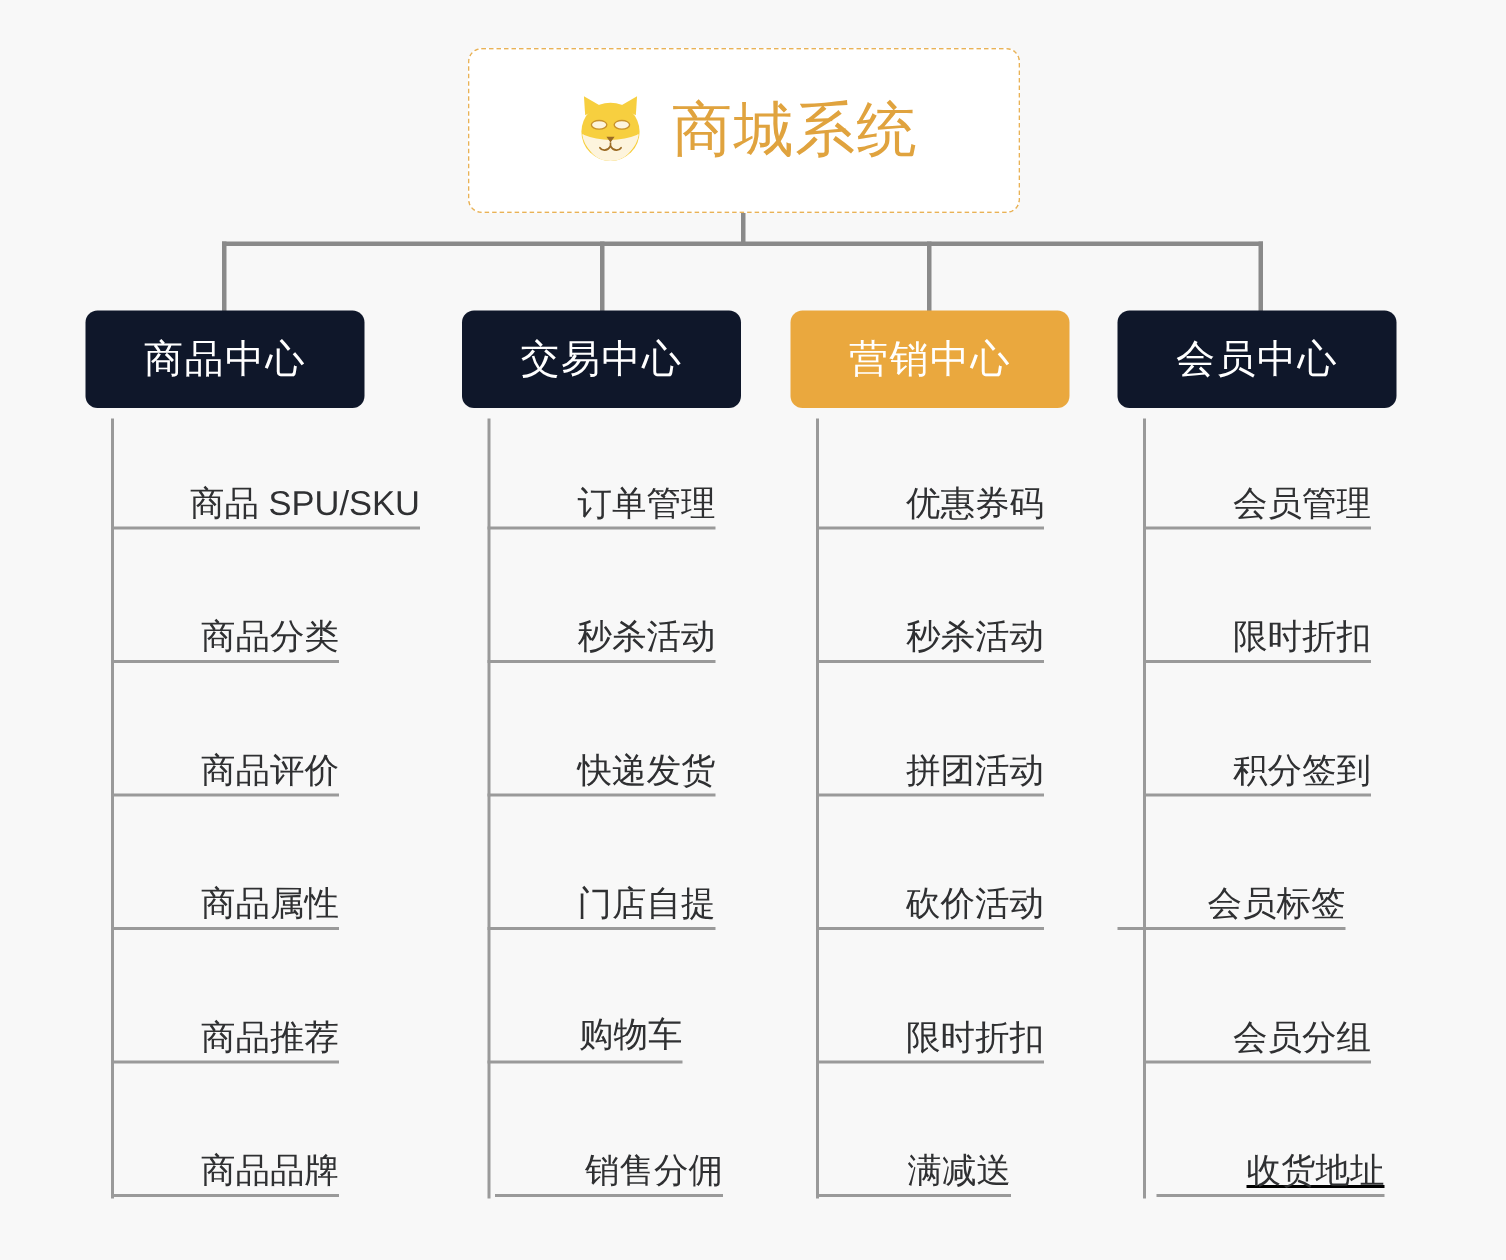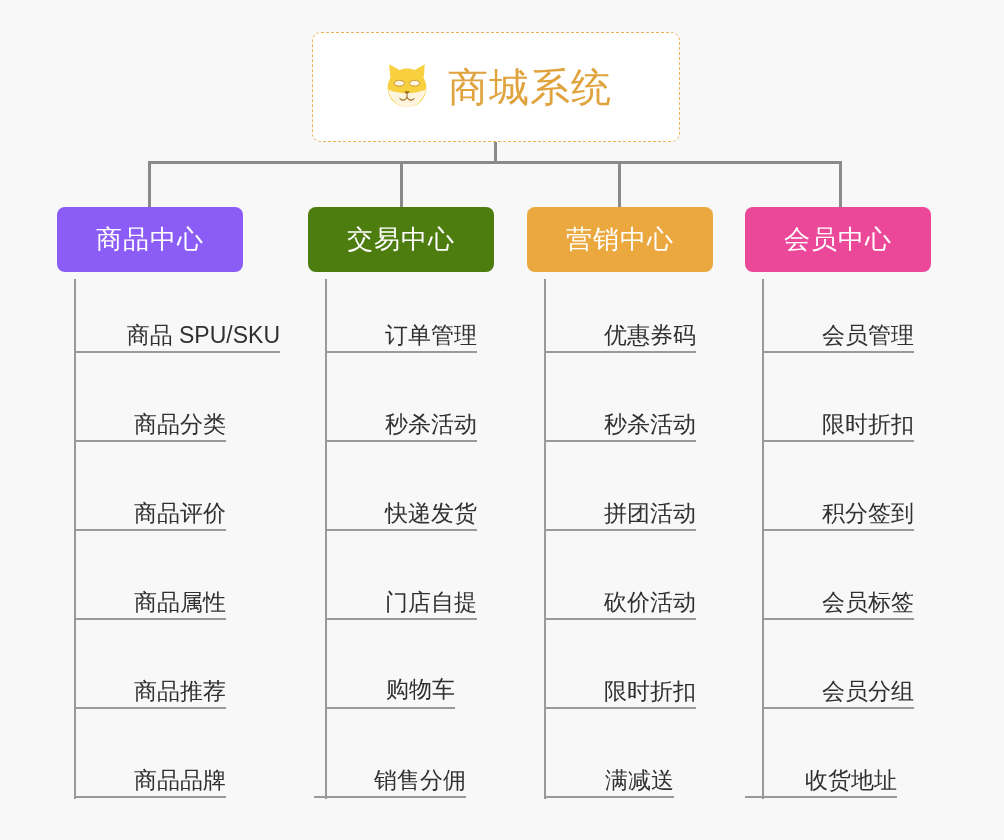--- a/index.html
+++ b/index.html
@@ -134,21 +134,21 @@
   <div class="conn conn-v" style="left: 494px; top: 142px; height: 22px; background: rgb(138, 138, 138);"></div>
 
   <div class="conn conn-h" style="left: 148px; top: 161px; width: 694px; background: rgb(138, 138, 138);"></div>
 
   <div class="conn conn-v" style="left: 148px; top: 161px; height: 47px; background: rgb(138, 138, 138);"></div>
   <div class="conn conn-v" style="left: 400px; top: 161px; height: 47px; background: rgb(138, 138, 138);"></div>
   <div class="conn conn-v" style="left: 618px; top: 161px; height: 47px; background: rgb(138, 138, 138);"></div>
   <div class="conn conn-v" style="left: 839px; top: 161px; height: 47px; background: rgb(138, 138, 138);"></div>
 
   <div class="column" style="left:57px; width:250px;">
-    <div class="cat-header" style="width:186px; background:#8b5cf6;">
+    <div class="cat-header" style="width:186px; background:#0f172a;">
       <span>商品中心</span>
     </div>
     <div class="leaf-spine" style="left:17px; top:72px; height:520px;"></div>
     <div class="leaf" style="left:17px; top:94px; width:206px;">
       <span class="leaf-label">商品 SPU/SKU</span>
     </div>
     <div class="leaf" style="left:17px; top:183px; width:152px;">
       <span class="leaf-label">商品分类</span>
     </div>
     <div class="leaf" style="left:17px; top:272px; width:152px;">
@@ -159,40 +159,40 @@
     </div>
     <div class="leaf" style="left:17px; top:450px; width:152px;">
       <span class="leaf-label">商品推荐</span>
     </div>
     <div class="leaf" style="left:17px; top:539px; width:152px;">
       <span class="leaf-label">商品品牌</span>
     </div>
   </div>
 
   <div class="column" style="left:308px; width:250px;">
-    <div class="cat-header" style="width:186px; background:#4d7c0f;">
+    <div class="cat-header" style="width:186px; background:#0f172a;">
       <span>交易中心</span>
     </div>
     <div class="leaf-spine" style="left:17px; top:72px; height:520px;"></div>
     <div class="leaf" style="left:17px; top:94px; width:152px;">
       <span class="leaf-label">订单管理</span>
     </div>
     <div class="leaf" style="left:17px; top:183px; width:152px;">
       <span class="leaf-label">秒杀活动</span>
     </div>
     <div class="leaf" style="left:17px; top:272px; width:152px;">
       <span class="leaf-label">快递发货</span>
     </div>
     <div class="leaf" style="left:17px; top:361px; width:152px;">
       <span class="leaf-label">门店自提</span>
     </div>
     <div class="leaf" style="left:17px; top:450px; width:130px;font-family:Liberation Mono, monospace;">
       <span class="leaf-label">购物车</span>
     </div>
-    <div class="leaf" style="left:6px; top:539px; width:152px;">
+    <div class="leaf" style="left:22px; top:539px; width:152px;">
       <span class="leaf-label">销售分佣</span>
     </div>
   </div>
 
   <div class="column" style="left:527px; width:250px;">
     <div class="cat-header" style="width:186px; background:#eaa83e;">
       <span>营销中心</span>
     </div>
     <div class="leaf-spine" style="left:17px; top:72px; height:520px;"></div>
     <div class="leaf" style="left:17px; top:94px; width:152px;">
@@ -209,37 +209,37 @@
     </div>
     <div class="leaf" style="left:17px; top:450px; width:152px;">
       <span class="leaf-label">限时折扣</span>
     </div>
     <div class="leaf" style="left:17px; top:539px; width:130px;">
       <span class="leaf-label">满减送</span>
     </div>
   </div>
 
   <div class="column" style="left:745px; width:250px;">
-    <div class="cat-header" style="width:186px; background:#ec4899;">
+    <div class="cat-header" style="width:186px; background:#0f172a;">
       <span>会员中心</span>
     </div>
     <div class="leaf-spine" style="left:17px; top:72px; height:520px;"></div>
     <div class="leaf" style="left:17px; top:94px; width:152px;">
       <span class="leaf-label">会员管理</span>
     </div>
     <div class="leaf" style="left:17px; top:183px; width:152px;">
       <span class="leaf-label">限时折扣</span>
     </div>
     <div class="leaf" style="left:17px; top:272px; width:152px;">
       <span class="leaf-label">积分签到</span>
     </div>
-    <div class="leaf" style="left:17px; top:361px; width:152px;padding-left:44px;">
+    <div class="leaf" style="left:0; top:361px; width:152px;padding-left:44px;">
       <span class="leaf-label">会员标签</span>
     </div>
     <div class="leaf" style="left:17px; top:450px; width:152px;">
       <span class="leaf-label">会员分组</span>
     </div>
-    <div class="leaf" style="left:0; top:539px; width:152px;">
+    <div class="leaf" style="left:26px; top:539px; width:152px;text-decoration:underline;">
       <span class="leaf-label">收货地址</span>
     </div>
   </div>
 
 </div>
 
 </body></html>

